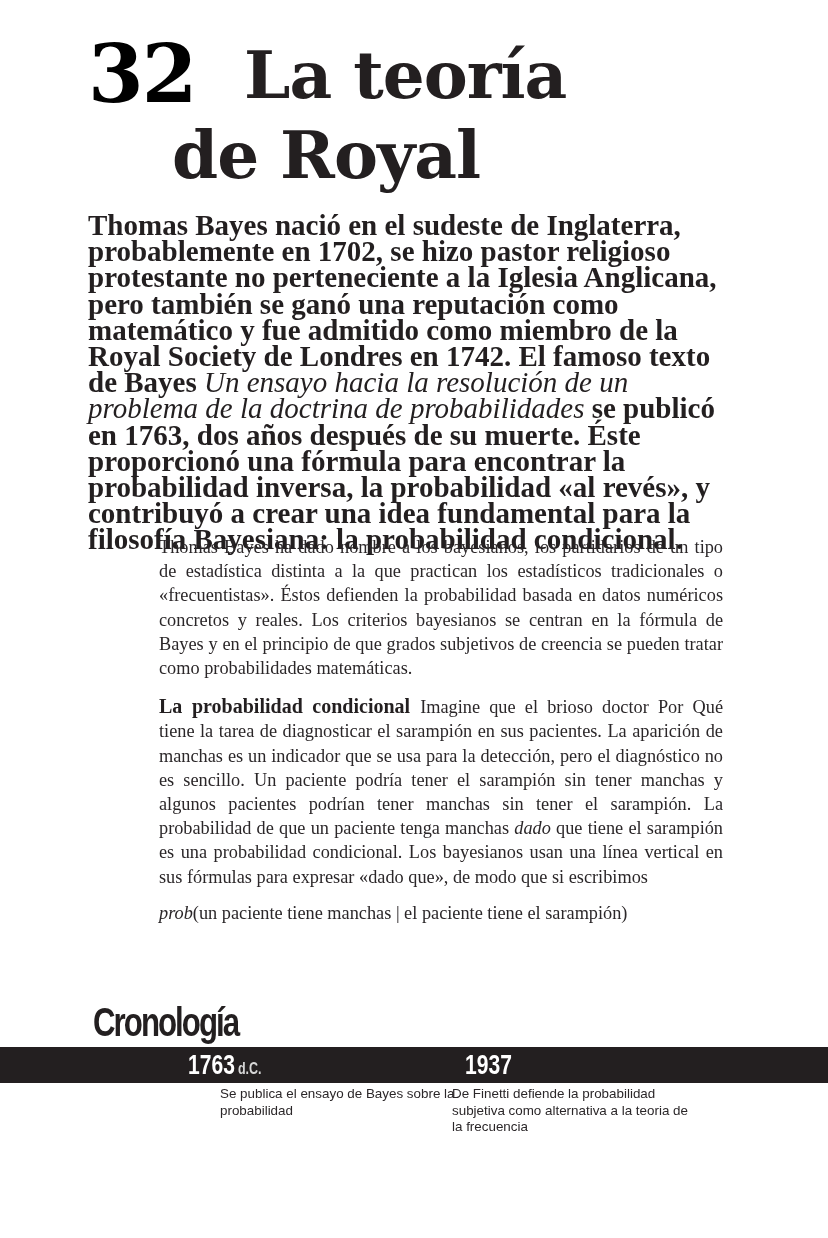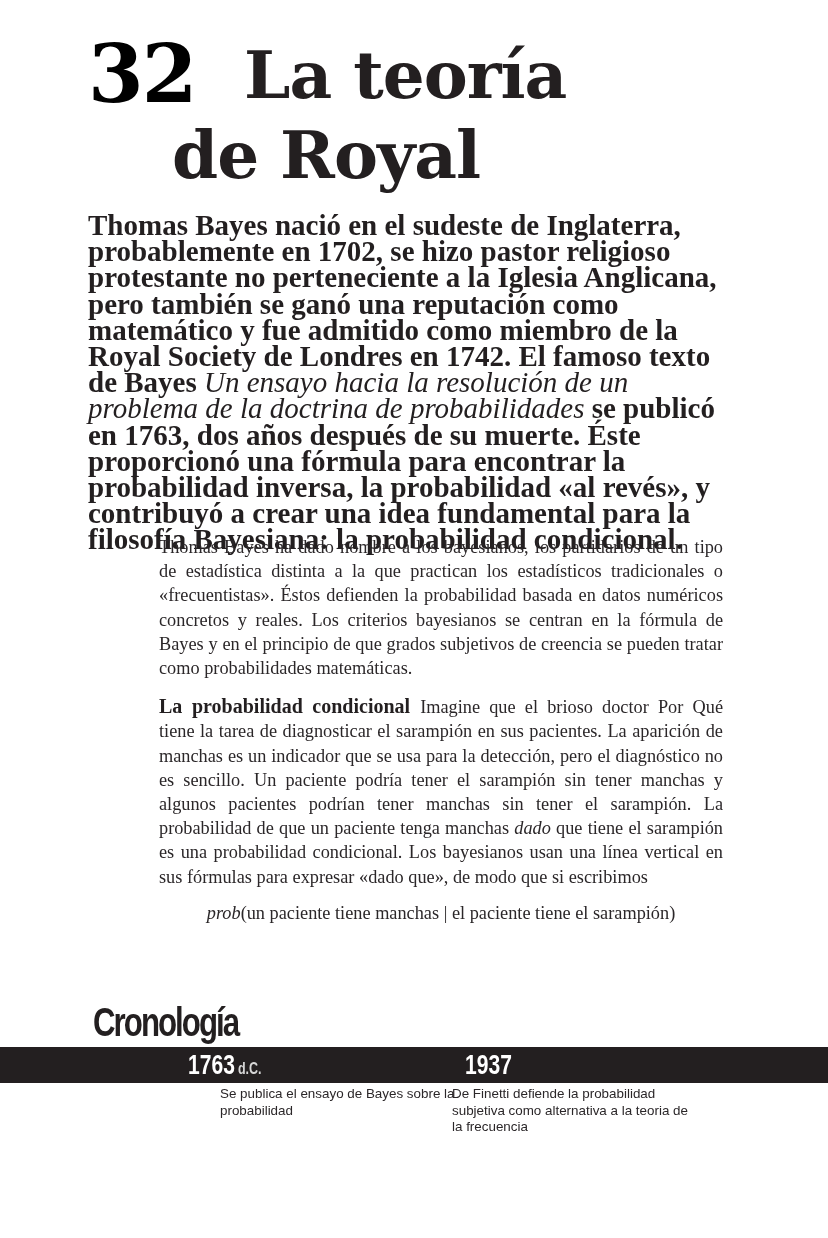--- a/index.html
+++ b/index.html
@@ -31,21 +31,21 @@
     font-family: "Liberation Serif", serif;
     font-size: 18.3px; line-height: 24.2px; color: #2b2729;
     text-align: justify;
   }
   .body-text p { margin: 0; }
   .body-text p.p1 { margin-bottom: 14px; }
   .subhead {
     font-weight: bold; font-size: 20px; color: #231f20;
     margin-right: 10px;
   }
-  .formula { text-align: center; margin-top: 12px !important; text-indent: 0; }
+  .formula { margin-top: 12px !important; text-indent: 0; }
 
   .timeline-heading {
     position: absolute; left: 93px; top: 998px;
     font-family: "Liberation Sans", sans-serif; font-weight: bold;
     font-size: 40px; line-height: 48px; color: #231f20;
     letter-spacing: -2.5px; transform: scaleX(0.78); transform-origin: left center;
   }
   .timeline-band {
     position: absolute; left: 0; top: 1047px; width: 828px; height: 36px;
     background: #231f20;

